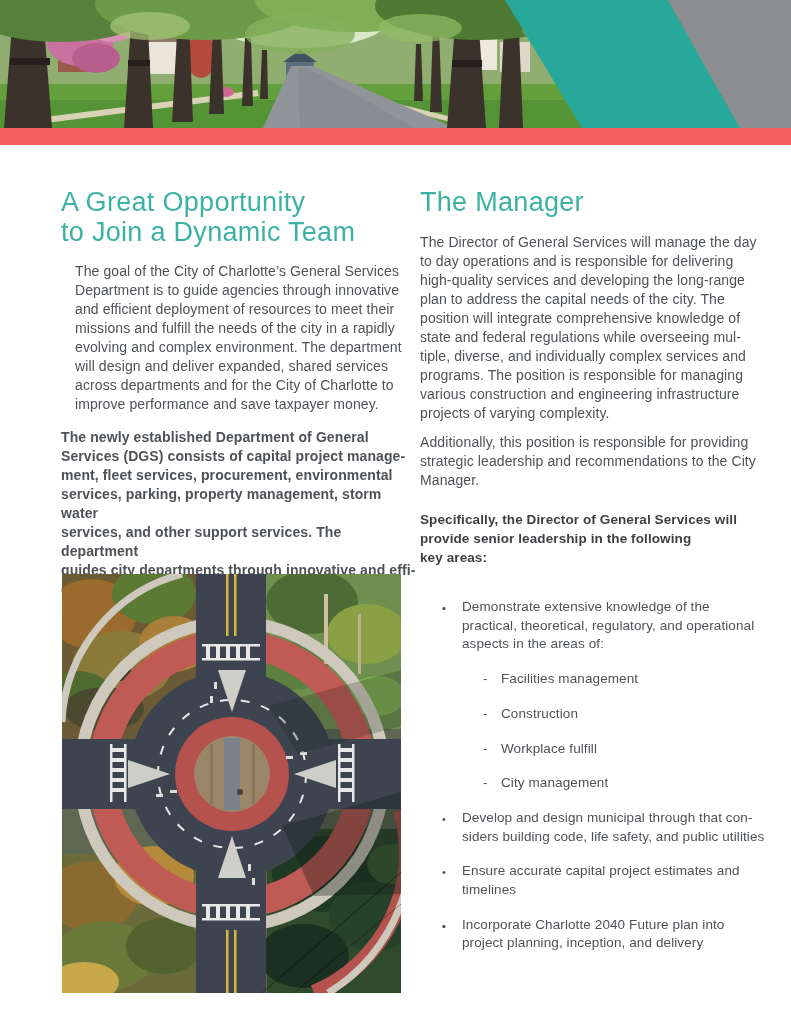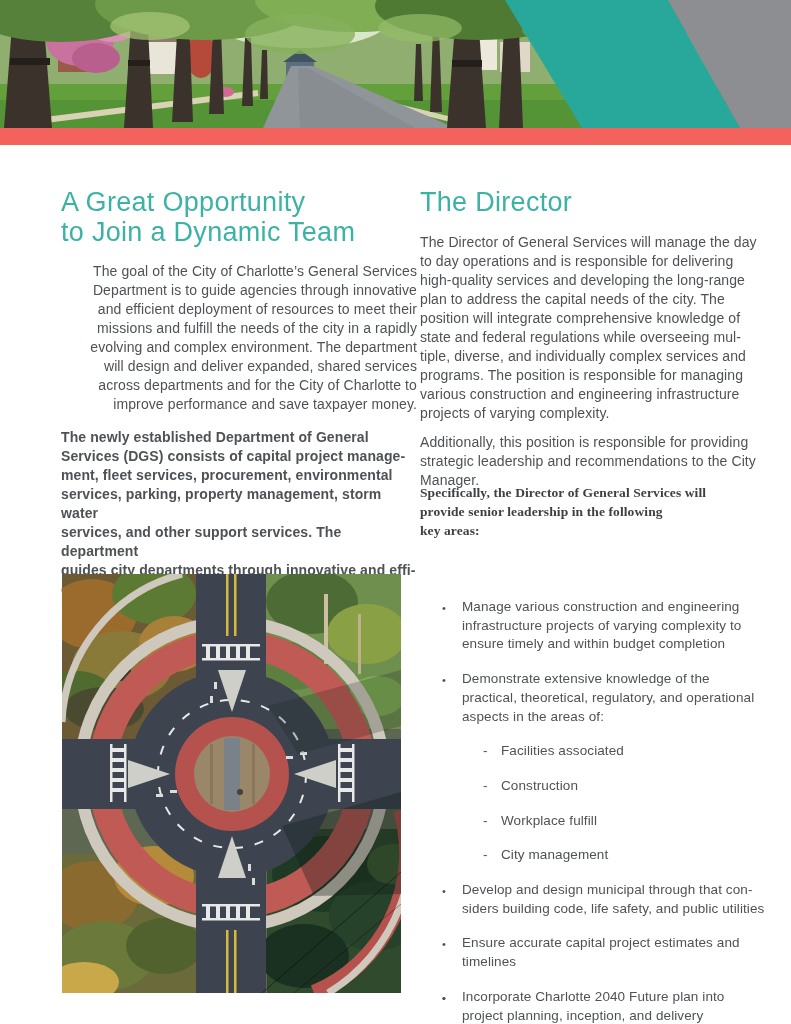--- a/index.html
+++ b/index.html
@@ -19,26 +19,26 @@
   }
   .body-p{
     position:absolute;color:#4e5256;font-size:14px;line-height:19px;
     font-weight:400;letter-spacing:.1px;
   }
   .bold-lead{
     position:absolute;color:#3d3f42;font-size:13.5px;line-height:19px;
     font-weight:700;letter-spacing:.1px;
   }
   #left-heading{left:45px;top:171px;width:352px;}
-  #left-p1{left:45px;top:246px;width:356px;text-align:right;}
+  #left-p1{left:59px;top:246px;width:356px;}
   #left-p2{left:45px;top:412px;width:356px;font-weight:bold;}
   #right-heading{left:404px;top:171px;width:360px;}
   #right-p1{left:404px;top:217px;width:362px;}
   #right-p2{left:404px;top:417px;width:362px;}
-  #right-bold{left:404px;top:467px;width:362px;font-family:Liberation Serif, serif;}
+  #right-bold{left:404px;top:494px;width:362px;}
   .roundabout-fig{position:absolute;left:46px;top:558px;width:339px;height:419px;}
   .roundabout-fig svg{display:block;}
   .bullets{
     position:absolute;left:404px;top:566px;width:362px;list-style:none;
     color:#4e5256;font-size:13.5px;line-height:18.7px;letter-spacing:.1px;
   }
   .bullets>li{position:relative;padding-left:26px;margin-bottom:7px;}
   .b-marker{position:absolute;left:6px;top:1px;font-size:11px;color:#4e5256;}
   .subs{list-style:none;margin:4px 0 0 0;}
   .subs>li{position:relative;padding-left:23px;margin-bottom:5px;}
@@ -268,21 +268,21 @@
 
         <g>
           <polygon points="220,252 339,218 339,320 252,322" fill="rgba(18,28,24,0.35)"></polygon>
           <polygon points="206,132 339,96 339,152 236,180" fill="rgba(18,28,24,0.22)"></polygon>
           <line x1="200" y1="419" x2="339" y2="298" stroke="rgba(0,0,0,0.45)" stroke-width="1"></line>
           <line x1="232" y1="419" x2="339" y2="330" stroke="rgba(0,0,0,0.35)" stroke-width="1"></line>
         </g>
       </svg>
     </figure>
 
-    <h2 id="right-heading" class="teal-heading">The Director</h2>
+    <h2 id="right-heading" class="teal-heading">The Manager</h2>
 
     <p id="right-p1" class="body-p lines">The Director of General Services will manage the day
 to day operations and is responsible for delivering
 high-quality services and developing the long-range
 plan to address the capital needs of the city. The
 position will integrate comprehensive knowledge of
 state and federal regulations while overseeing mul-
 tiple, diverse, and individually complex services and
 programs. The position is responsible for managing
 various construction and engineering infrastructure
@@ -292,33 +292,30 @@
 strategic leadership and recommendations to the City
 Manager.</p>
 
     <p id="right-bold" class="bold-lead lines">Specifically, the Director of General Services will
 provide senior leadership in the following
 key areas:</p>
 
     <ul class="bullets">
       <li>
         <span class="b-marker">•</span>
-        <span class="lines">Manage various construction and engineering
-infrastructure projects of varying complexity to
-ensure timely and within budget completion</span>
       </li>
       <li>
         <span class="b-marker">•</span>
         <span class="lines">Demonstrate extensive knowledge of the
 practical, theoretical, regulatory, and operational
 aspects in the areas of:</span>
         <ul class="subs">
           <li>
             <span class="s-marker">-</span>
-            <span>Facilities associated</span>
+            <span>Facilities management</span>
           </li>
           <li>
             <span class="s-marker">-</span>
             <span>Construction</span>
           </li>
           <li>
             <span class="s-marker">-</span>
             <span>Workplace fulfill</span>
           </li>
           <li>

